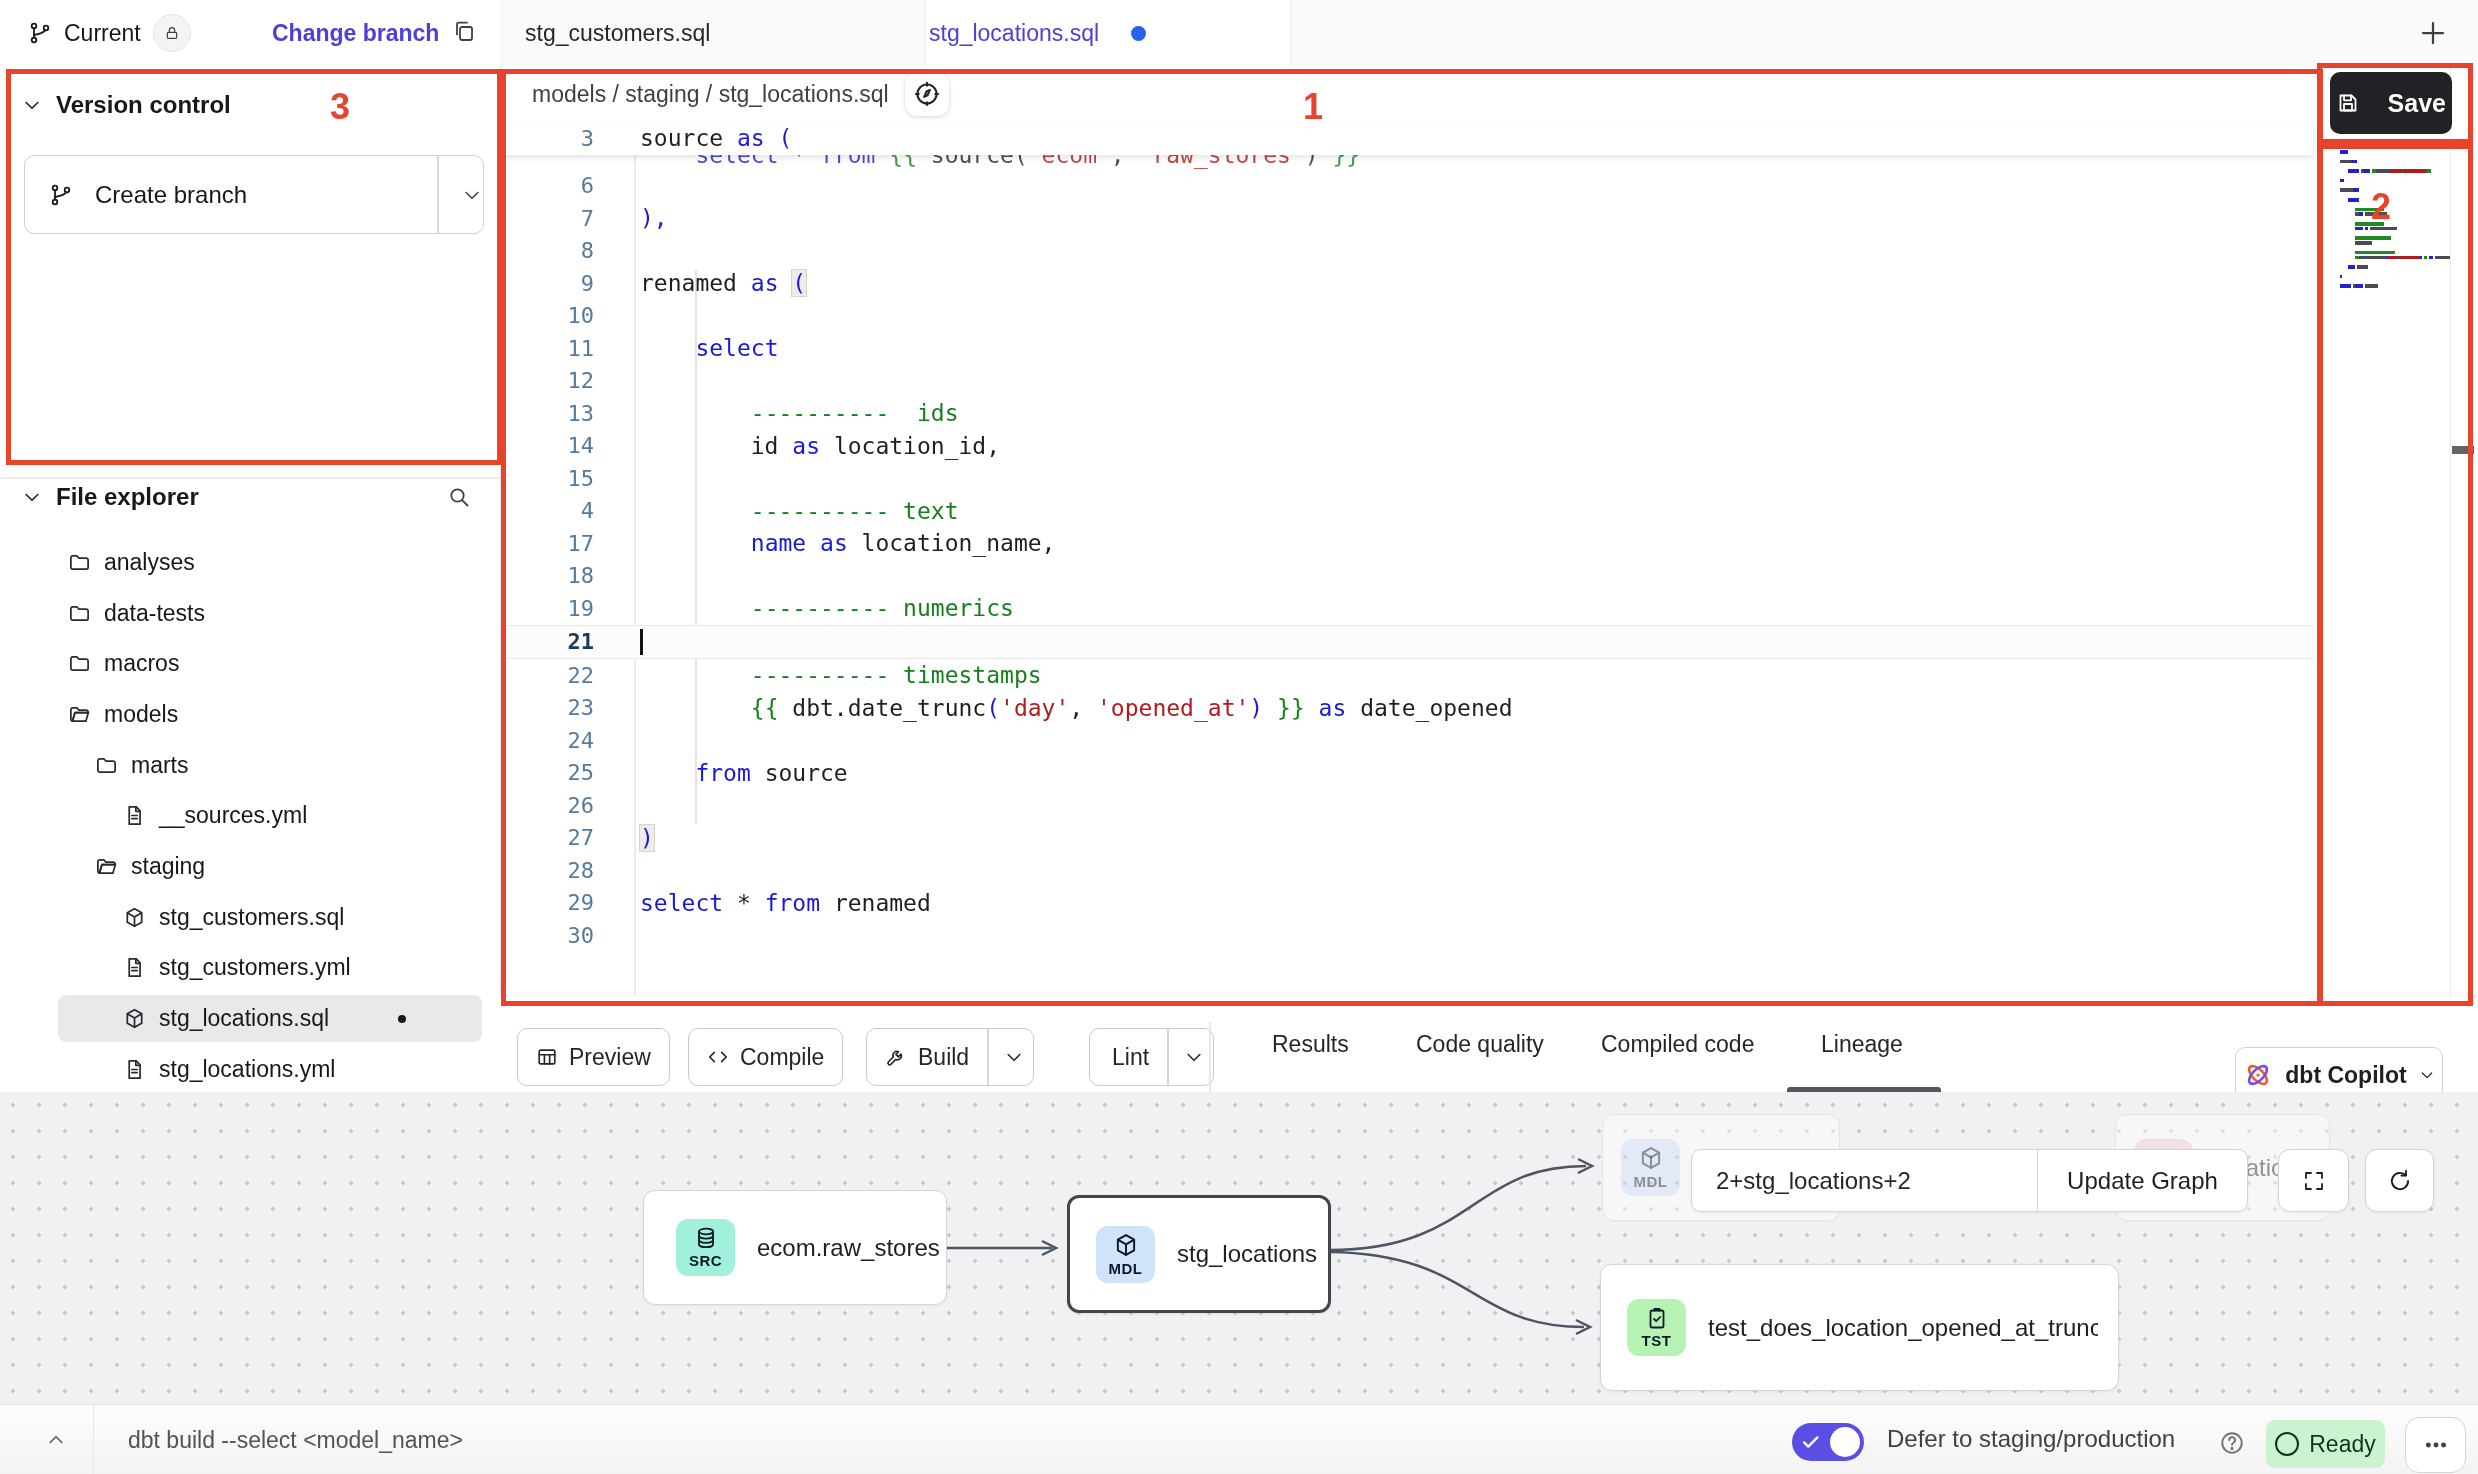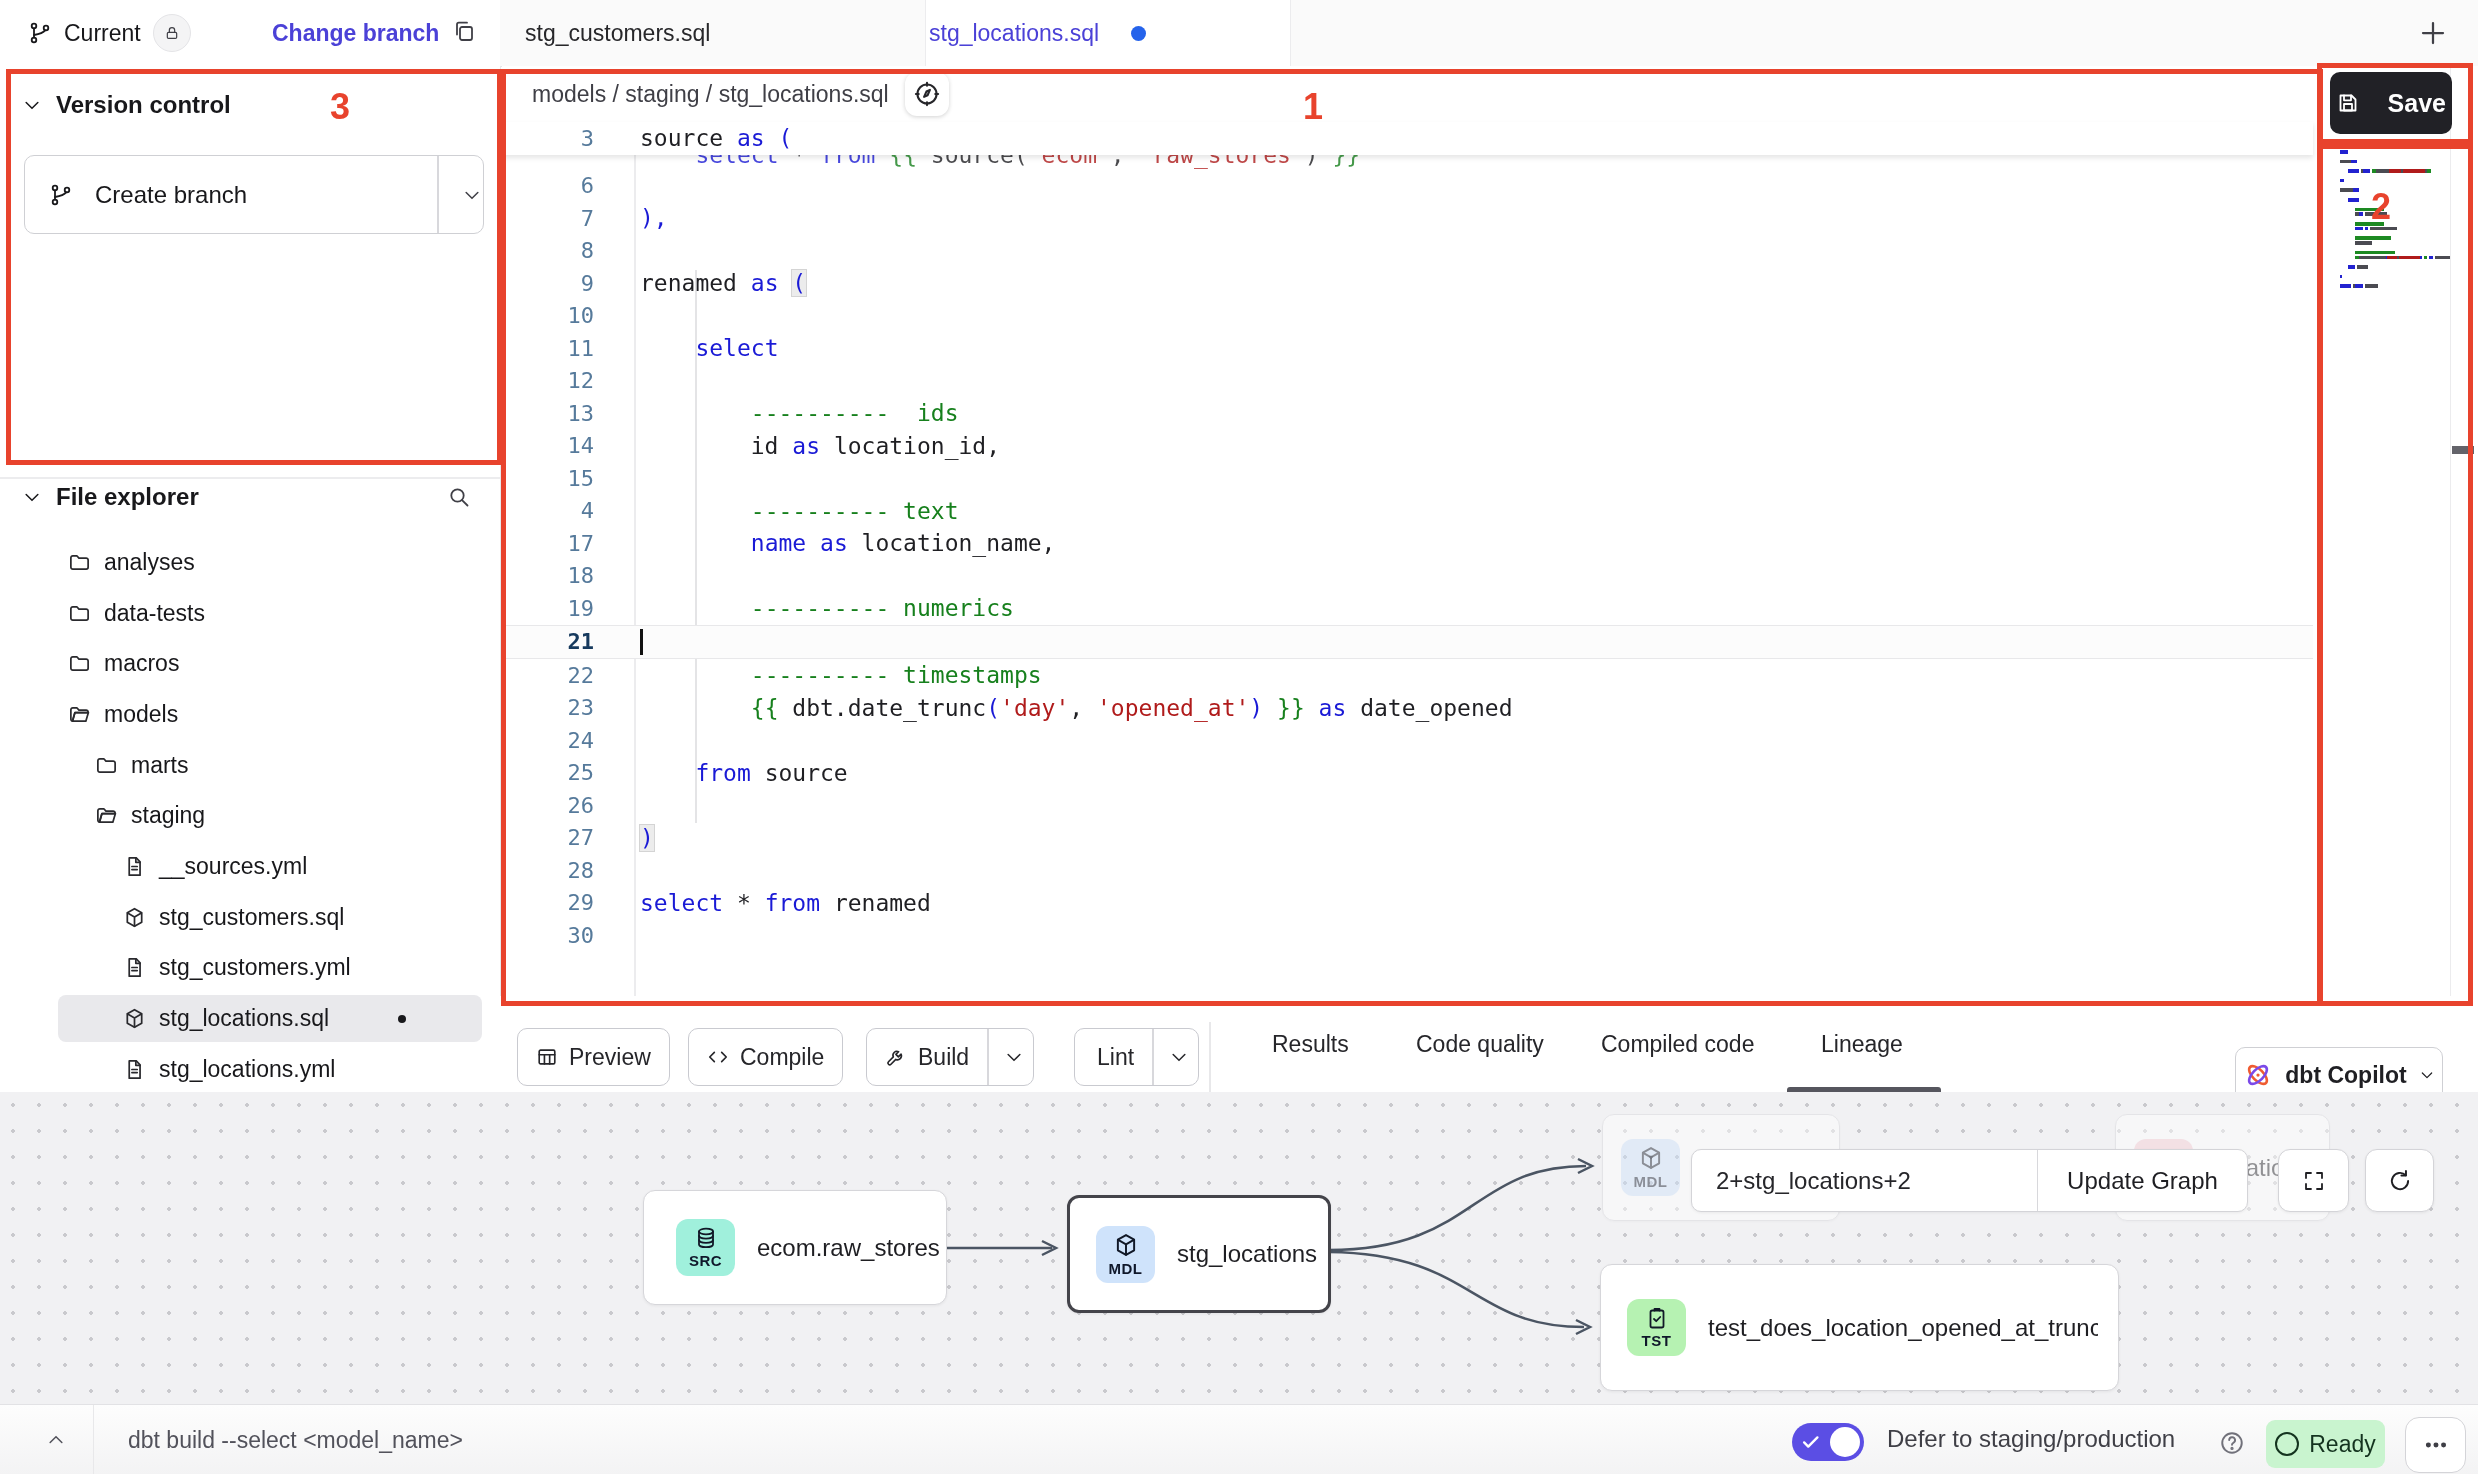--- a/index.html
+++ b/index.html
@@ -251,37 +251,37 @@
         </div>
         <div class="fe-row">
           <i class="ic" style="margin-left: 95px;">
             <svg width="23" height="23" viewBox="0 0 24 24" fill="none" stroke="currentColor" stroke-width="1.8" stroke-linecap="round" stroke-linejoin="round">
               <path d="M3 7a2 2 0 0 1 2-2h4.2l2.2 2.4H19a2 2 0 0 1 2 2V17a2 2 0 0 1-2 2H5a2 2 0 0 1-2-2z"></path>
             </svg>
           </i>
           <span>marts</span>
         </div>
         <div class="fe-row">
-          <i class="ic" style="margin-left: 95px;">
-            <svg width="23" height="23" viewBox="0 0 24 24" fill="none" stroke="currentColor" stroke-width="1.8" stroke-linecap="round" stroke-linejoin="round">
-              <path d="M3 7a2 2 0 0 1 2-2h4.2l2.2 2.4H19a2 2 0 0 1 2 2v.6H7.2L4.6 19H5a2 2 0 0 1-2-2z"></path>
-              <path d="M4.7 19 7.3 10h14L18.6 19z"></path>
-            </svg>
-          </i>
-          <span>staging</span>
-        </div>
-        <div class="fe-row">
           <i class="ic" style="margin-left: 123px;">
             <svg width="23" height="23" viewBox="0 0 24 24" fill="none" stroke="currentColor" stroke-width="1.8" stroke-linecap="round" stroke-linejoin="round">
               <path d="M6.5 3h7.3l4 4.2V21h-11.3z"></path>
               <path d="M13.4 3v4.6h4.4"></path>
               <path d="M9.3 12h5.5M9.3 15.2h5.5"></path>
             </svg>
           </i>
           <span>__sources.yml</span>
+        </div>
+        <div class="fe-row">
+          <i class="ic" style="margin-left: 95px;">
+            <svg width="23" height="23" viewBox="0 0 24 24" fill="none" stroke="currentColor" stroke-width="1.8" stroke-linecap="round" stroke-linejoin="round">
+              <path d="M3 7a2 2 0 0 1 2-2h4.2l2.2 2.4H19a2 2 0 0 1 2 2v.6H7.2L4.6 19H5a2 2 0 0 1-2-2z"></path>
+              <path d="M4.7 19 7.3 10h14L18.6 19z"></path>
+            </svg>
+          </i>
+          <span>staging</span>
         </div>
         <div class="fe-row">
           <i class="ic" style="margin-left: 123px;">
             <svg width="23" height="23" viewBox="0 0 24 24" fill="none" stroke="currentColor" stroke-width="1.8" stroke-linecap="round" stroke-linejoin="round">
               <path d="M12 2.8l7.5 4.3v9.8L12 21.2l-7.5-4.3V7.1z"></path>
               <path d="M4.8 7.2 12 11.4l7.2-4.2M12 11.4v9.6"></path>
             </svg>
           </i>
           <span>stg_customers.sql</span>
         </div>
@@ -586,21 +586,21 @@
       <span class="lbl">Build</span>
       <span class="split-div"></span>
       <span class="split-chev">
         <i class="ic">
             <svg width="20" height="20" viewBox="0 0 24 24" fill="none" stroke="currentColor" stroke-width="1.8" stroke-linecap="round" stroke-linejoin="round">
               <path d="M5 9l7 7 7-7"></path>
             </svg>
           </i>
       </span>
     </div>
-    <div class="tool-btn" style="left:574px;">
+    <div class="tool-btn" style="left:589px;">
       <span class="lbl" style="margin-left:22px;">Lint</span>
       <span class="split-div"></span>
       <span class="split-chev">
         <i class="ic">
             <svg width="20" height="20" viewBox="0 0 24 24" fill="none" stroke="currentColor" stroke-width="1.8" stroke-linecap="round" stroke-linejoin="round">
               <path d="M5 9l7 7 7-7"></path>
             </svg>
           </i>
       </span>
     </div>

